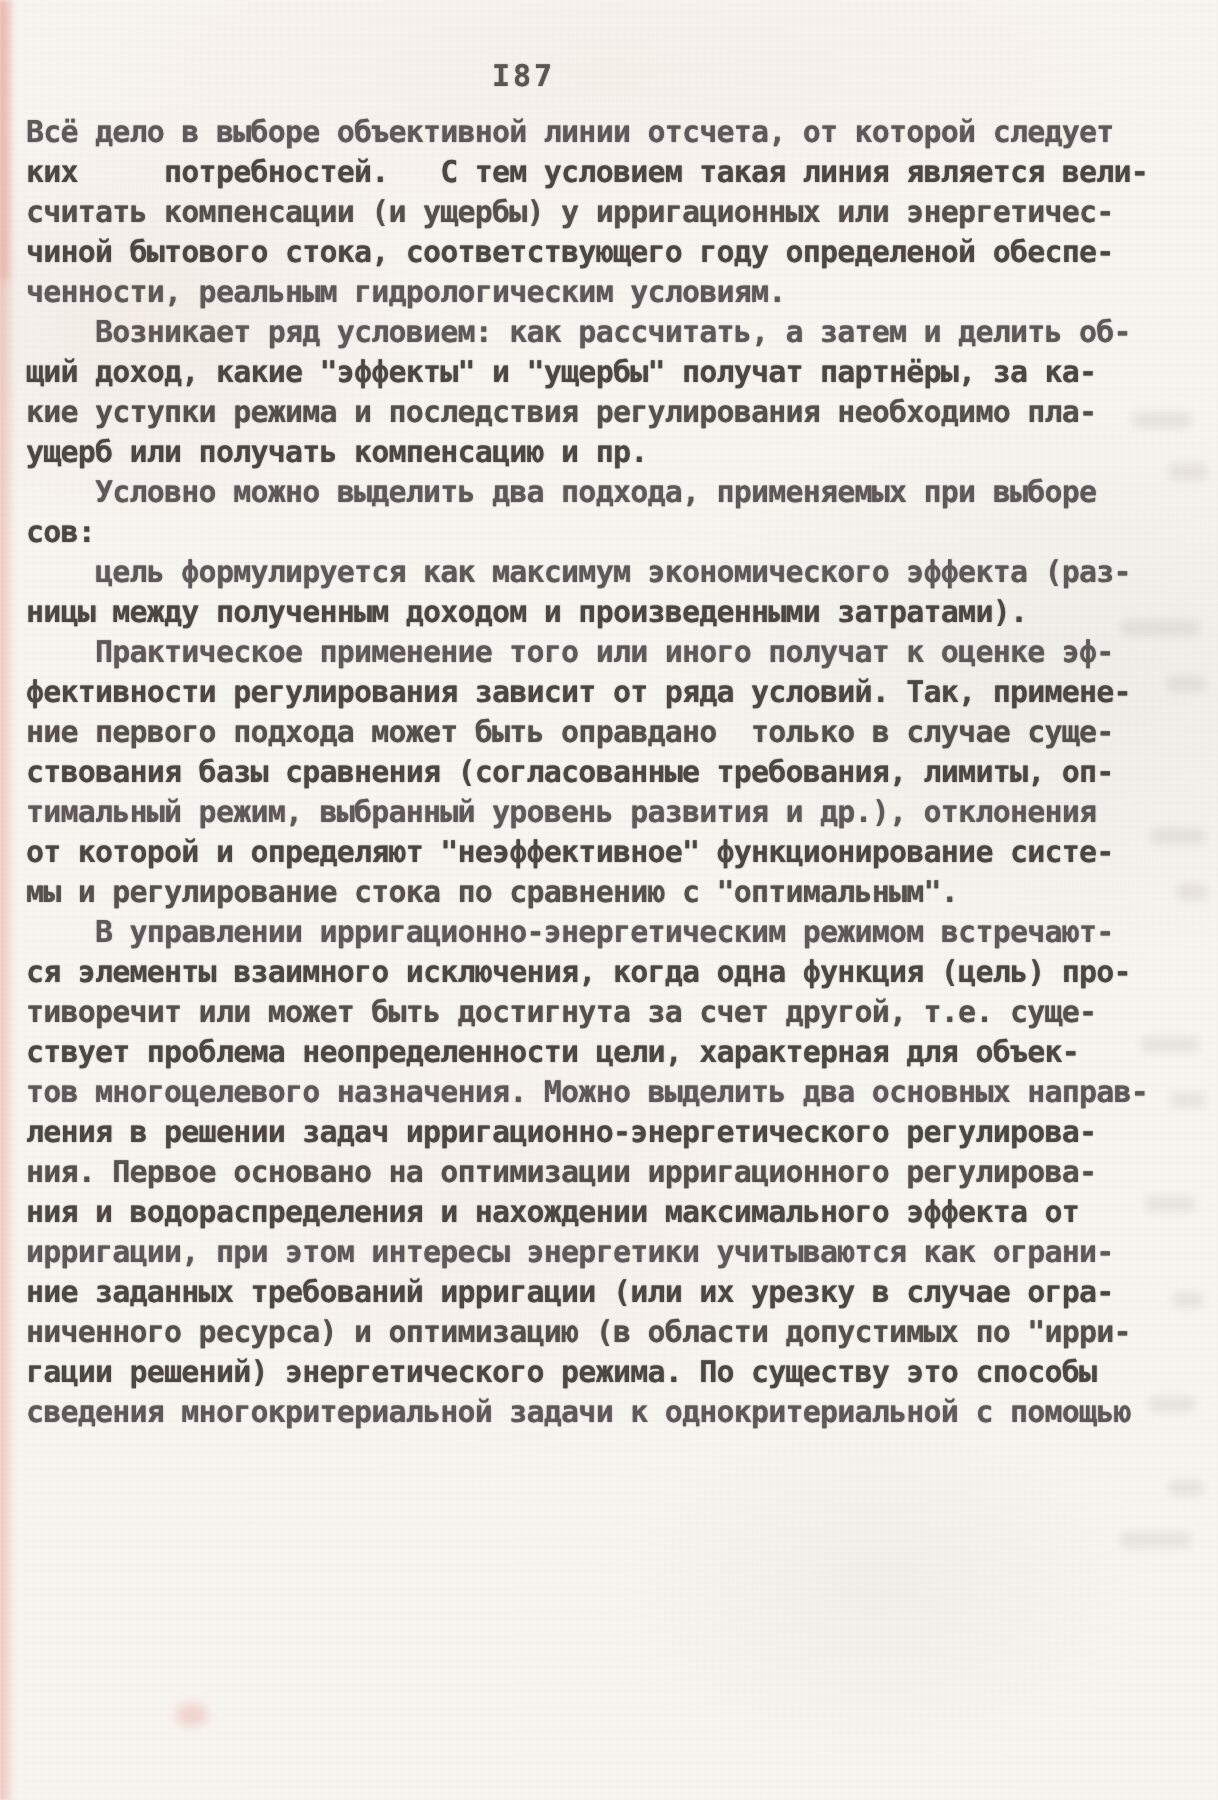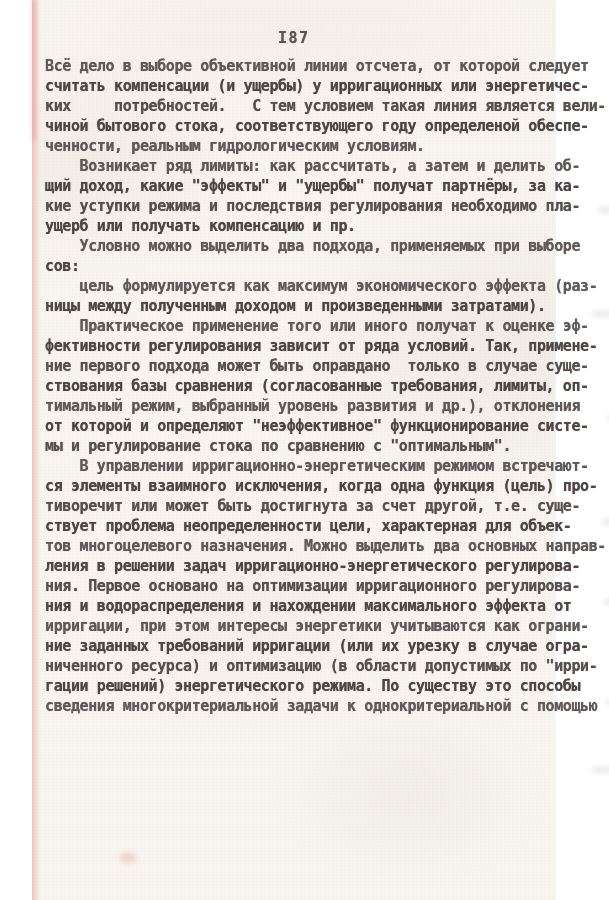--- a/index.html
+++ b/index.html
@@ -5,32 +5,31 @@
   html, body {
     margin: 0;
     padding: 0;
     width: 609px;
     height: 900px;
     overflow: hidden;
     font-family: "DejaVu Sans Mono", "Liberation Mono", monospace;
   }
   .scan {
     position: relative;
-    width: 524px;
+    width: 609px;
     height: 900px;
     background-color: #f8f4f0;
     background-image:
       radial-gradient(ellipse 220px 160px at 12% 18%, rgba(214,192,182,0.14), transparent 70%),
       radial-gradient(ellipse 320px 220px at 88% 38%, rgba(182,176,172,0.12), transparent 70%),
       radial-gradient(ellipse 260px 190px at 42% 68%, rgba(216,200,190,0.10), transparent 70%),
       radial-gradient(ellipse 200px 140px at 72% 88%, rgba(190,184,178,0.10), transparent 70%),
       radial-gradient(ellipse 420px 120px at 50% 4%, rgba(235,220,212,0.18), transparent 75%),
       repeating-linear-gradient(0deg, rgba(90,80,75,0.012) 0 1px, transparent 1px 3px),
       repeating-linear-gradient(90deg, rgba(90,80,75,0.010) 0 1px, transparent 1px 4px);
-    margin-left: 32px;
   }
   .edge-tint {
     position: absolute;
     left: 0; top: 0;
     width: 8px; height: 900px;
     background: linear-gradient(to right, rgba(228,152,140,0.50), rgba(228,152,140,0.0));
     filter: blur(0.6px);
   }
   .edge-tint-top {
     position: absolute;
@@ -89,27 +88,27 @@
 
 <div class="scan">
   <div class="edge-tint"></div>
   <div class="edge-tint-top"></div>
 
   <div class="page-number">I87</div>
 
   <div class="page-body">
       <div class="paragraph">
         <div class="line">Всё дело в выборе объективной линии отсчета, от которой следует</div>
+        <div class="line">ких     потребностей.   С тем условием такая линия является вели-</div>
         <div class="line">считать компенсации (и ущербы) у ирригационных или энергетичес-</div>
-        <div class="line">ких     потребностей.   С тем условием такая линия является вели-</div>
         <div class="line">чиной бытового стока, соответствующего году определеной обеспе-</div>
         <div class="line">ченности, реальным гидрологическим условиям.</div>
       </div>
       <div class="paragraph">
-        <div class="line">    Возникает ряд лимиты: как рассчитать, а затем и делить об-</div>
+        <div class="line">    Возникает ряд условием: как рассчитать, а затем и делить об-</div>
         <div class="line">щий доход, какие "эффекты" и "ущербы" получат партнёры, за ка-</div>
         <div class="line">кие уступки режима и последствия регулирования необходимо пла-</div>
         <div class="line">ущерб или получать компенсацию и пр.</div>
       </div>
       <div class="paragraph">
         <div class="line">    Условно можно выделить два подхода, применяемых при выборе</div>
         <div class="line">сов:</div>
       </div>
       <div class="paragraph">
         <div class="line">    цель формулируется как максимум экономического эффекта (раз-</div>

